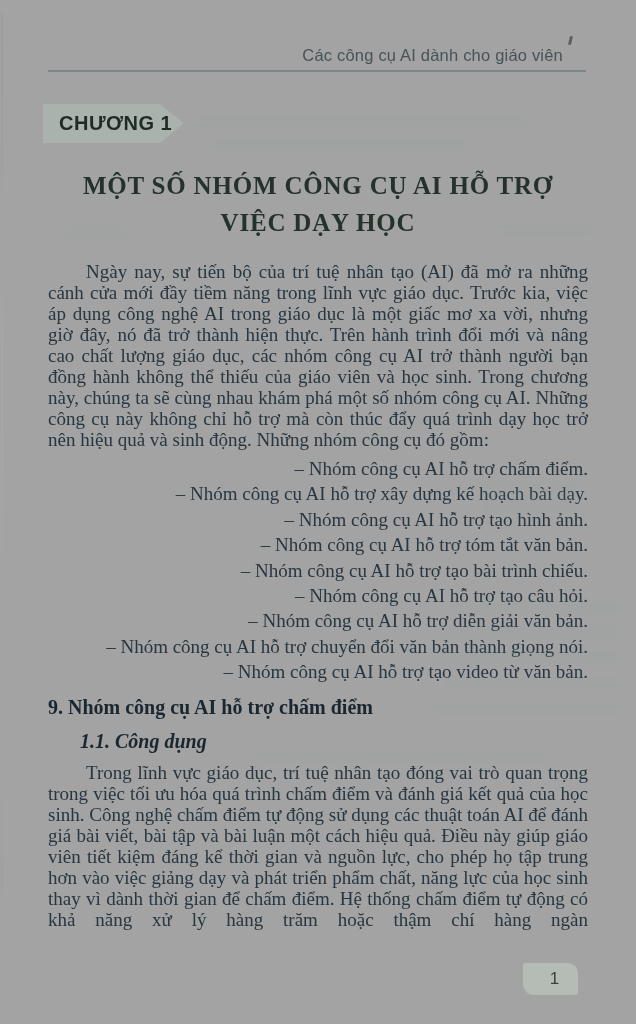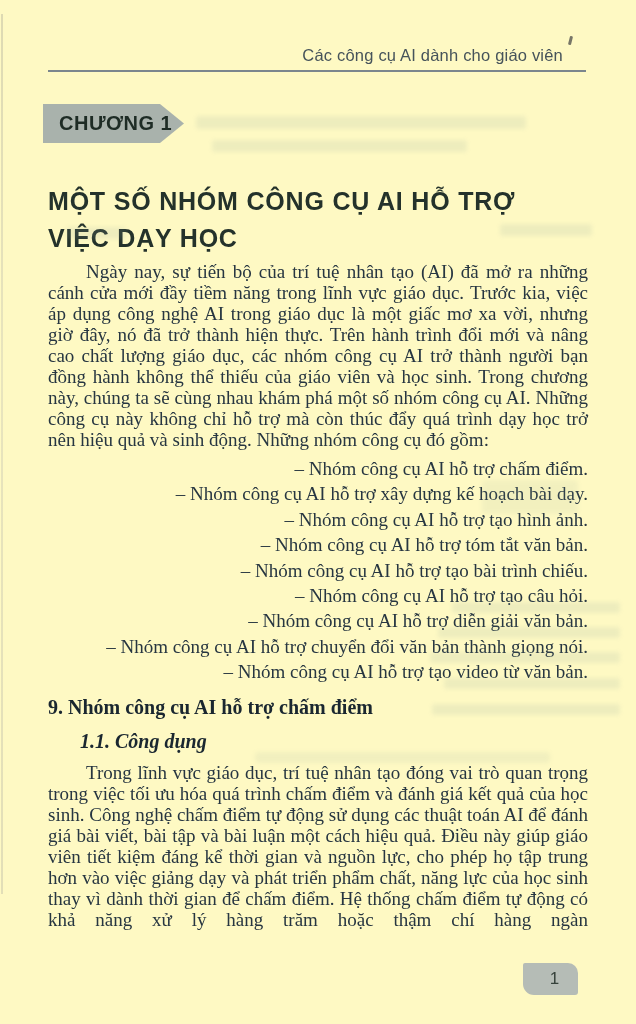--- a/index.html
+++ b/index.html
@@ -1,21 +1,21 @@
 <!DOCTYPE html>
 <html><head>
 <meta charset="utf-8">
 <style>
   * { margin: 0; padding: 0; box-sizing: border-box; }
   html, body { width: 636px; background: #e8e8e6; }
   .page {
     position: relative;
     width: 636px;
     height: 1024px;
-    background: #fef9c3;
+    background: #a3a3a3;
     overflow: hidden;
     font-family: "Liberation Serif", serif;
   }
   .edge-line {
     position: absolute;
     left: 1px; top: 14px;
     width: 2px; height: 880px;
     background: linear-gradient(#8a8a88, #b0b0ae 40%, #9a9a98);
     opacity: .28;
   }
@@ -55,28 +55,27 @@
     font-weight: bold;
     font-size: 20px;
     color: #1e2c25;
     letter-spacing: .5px;
     text-align: right;
   }
   .chapter-title {
     position: absolute;
     top: 167px; left: 48px;
     width: 540px;
-    text-align: left;
-    font-family: Liberation Sans, sans-serif;
+    text-align: center;
+    font-family: Liberation Serif, serif;
     font-weight: bold;
     font-size: 25px;
     line-height: 37px;
     letter-spacing: .8px;
     color: #24322b;
-    margin-top: 16px;
   }
   .content {
     position: absolute;
     left: 48px; top: 261px;
     width: 540px;
     color: #273641;
     font-size: 19px;
   }
   .para {
     text-align: justify;

